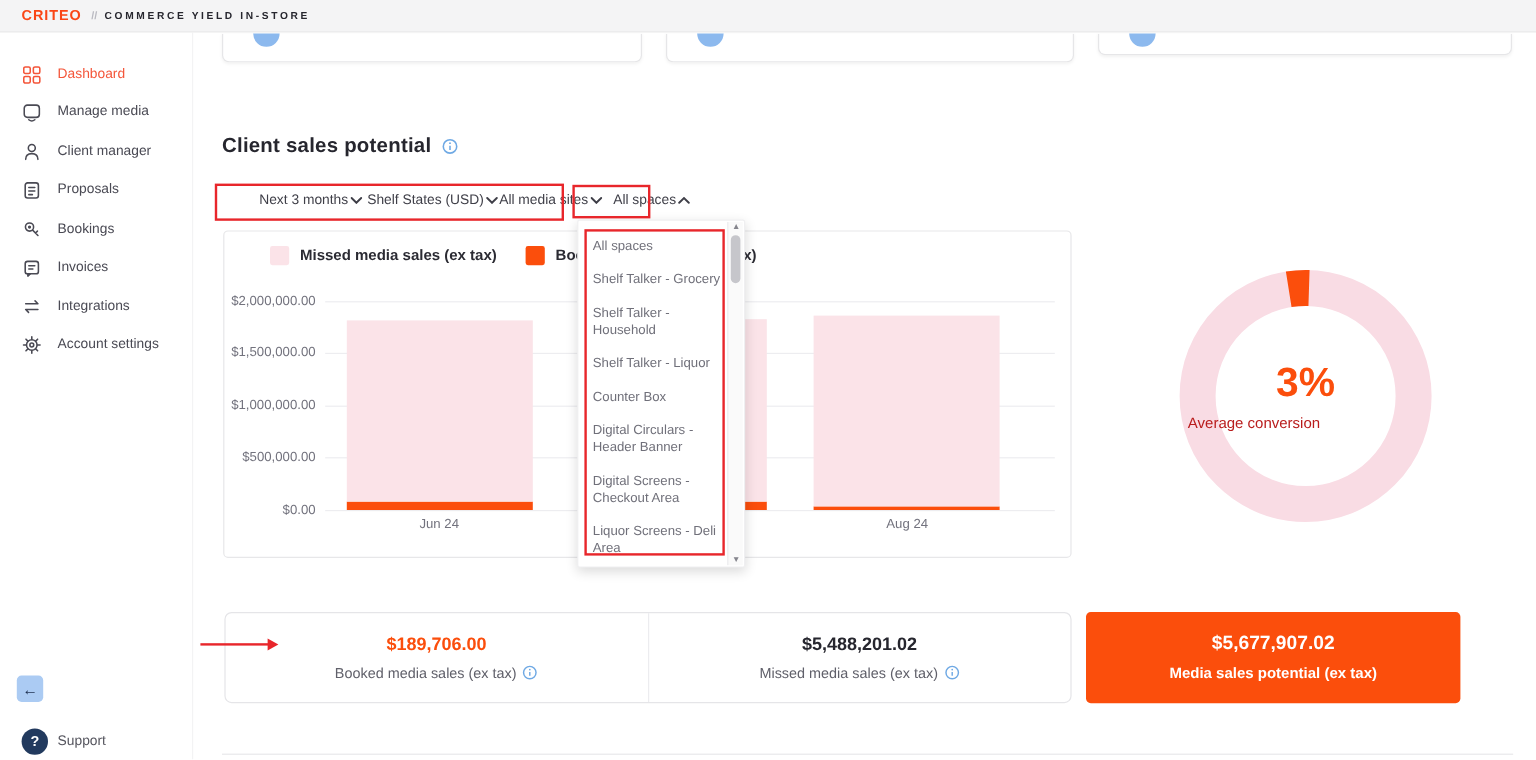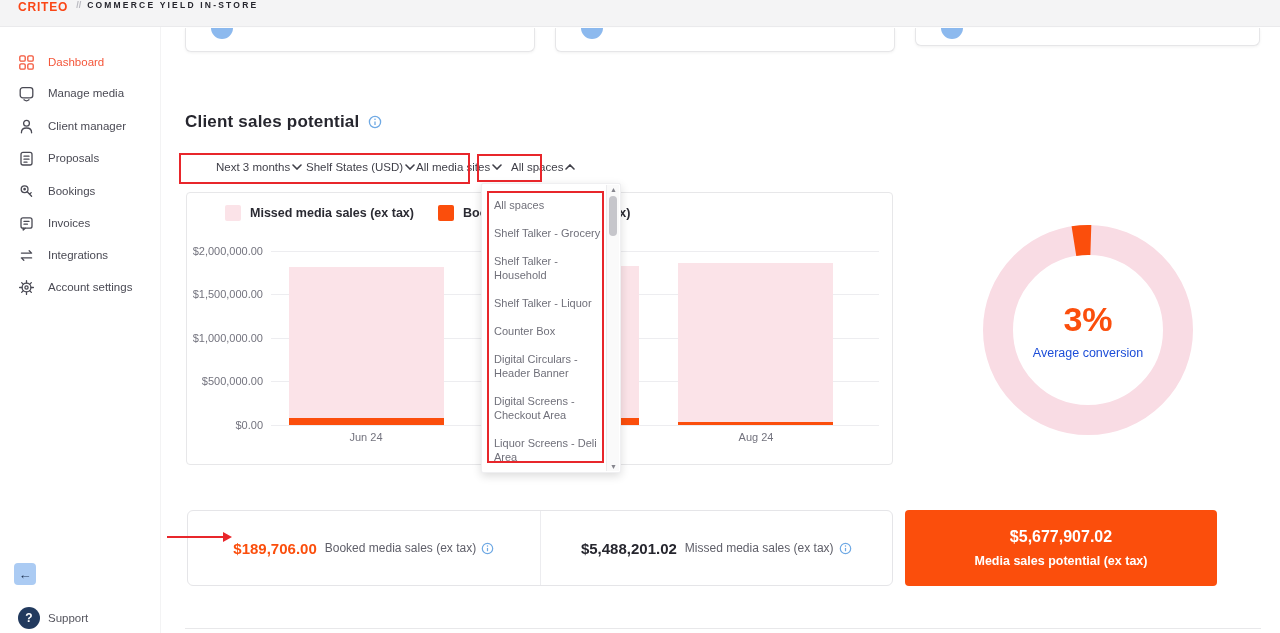--- a/index.html
+++ b/index.html
@@ -1,21 +1,21 @@
 <!DOCTYPE html>
 <html style="--brand-orange: #fa4616; --accent-orange: #fb4e0c; --bar-pink: #fbe3e8; --donut-pink: #f9dce4; --annotation-red: #e8262b; --info-blue: #6fa9e4; --support-navy: #223a5e; --back-button-blue: #abcbf3; --card-circle-blue: #8cb9ee; --sidebar-active-orange: #f4563a;"><head>
 <meta charset="utf-8">
 <style>
   * { margin:0; padding:0; box-sizing:border-box; }
   html,body { width:1280px; height:633px; }
   body { font-family:"Liberation Sans", sans-serif; background:#fff; position:relative; overflow:hidden; color:#26262e; }
   .stage { position:absolute; left:0; top:0; width:1280px; height:633px; }
 
   
-  .app-header { position:absolute; left:0; top:0; width:1280px; height:27px; background:#f4f4f5; border-bottom:1px solid #eaeaec; display:flex; align-items:flex-start; padding-left:18px; z-index:3; }
+  .app-header { position:absolute; left:0; top:0; width:1280px; height:27px; background:#f4f4f5; border-bottom:1px solid #eaeaec; display:flex; align-items:center; padding-left:18px; z-index:3; }
   .logo { font-weight:800; font-size:12px; letter-spacing:0.8px; color:var(--brand-orange,#fa4616); }
   .logo-sep { font-weight:700; font-size:9px; color:#b9b9c0; margin:0 6px 0 8px; }
   .app-title { font-weight:700; font-size:8.5px; letter-spacing:2.2px; color:#26262e; }
 
   
   .sidebar { position:absolute; left:0; top:27px; width:161px; height:606px; background:#fff; border-right:1px solid #f3f3f4; z-index:2; }
   .nav-item { position:absolute; left:18px; height:18px; display:flex; align-items:center; gap:13px; cursor:pointer; }
   .nav-item svg { flex:0 0 17px; }
   .nav-label { font-size:11.5px; color:#4a4a54; white-space:nowrap; }
   .nav-item.active .nav-label { color:var(--sidebar-active-orange,#f4563a); }
@@ -48,25 +48,25 @@
   .dropdown-panel { position:absolute; left:481px; top:183px; width:140px; height:290px; background:#fff; box-shadow:0 3px 10px rgba(0,0,0,0.14); border:1px solid #efeff1; border-radius:2px; z-index:5; overflow:hidden; }
   .opt-list { padding:7px 0 0 12px; }
   .opt { width:108px; padding:7px 0; font-size:11px; line-height:14px; color:#70707a; cursor:pointer; }
   .scrollbar { position:absolute; right:1px; top:1px; bottom:1px; width:13px; background:#fafafa; border-left:1px solid #ececee; }
   .scroll-thumb { position:absolute; left:2px; top:11px; width:8px; height:40px; background:#c6c6cb; border-radius:4px; cursor:pointer; }
   .scroll-arrow { position:absolute; left:0; width:13px; text-align:center; font-size:7px; color:#85858d; cursor:pointer; }
 
   
   .donut-wrap { position:absolute; left:978px; top:220px; width:220px; height:220px; }
   .donut-val { position:absolute; left:978px; top:300px; width:220px; text-align:center; font-size:34px; font-weight:800; color:var(--accent-orange,#fb4e0c); }
-  .donut-cap { position:absolute; left:978px; top:346px; width:220px; text-align:center; font-size:12.5px; color:#1d4ed8; }
+  .donut-cap { position:absolute; left:935px; top:346px; width:220px; text-align:center; font-size:12.5px; color:#b91c1c; }
 
   
   .stats-box { position:absolute; left:187px; top:510px; width:706px; height:76px; background:#fff; border:1px solid #e5e5e8; border-radius:6px; display:flex; }
-  .stat-cell { flex:1; display:flex; flex-direction:row; align-items:center; justify-content:center; gap:8px; }
+  .stat-cell { flex:1; display:flex; flex-direction:column; align-items:center; justify-content:center; gap:8px; }
   .stat-cell + .stat-cell { border-left:1px solid #ececef; }
   .stat-value { font-size:15px; font-weight:700; color:#26262e; }
   .stat-value.orange { color:var(--accent-orange,#fb4e0c); }
   .stat-label { display:flex; align-items:center; gap:5px; font-size:12px; color:#60606a; }
   .potential-card { position:absolute; left:905px; top:510px; width:312px; height:76px; background:var(--accent-orange,#fb4e0c); border-radius:4px; display:flex; flex-direction:column; align-items:center; justify-content:center; gap:8px; }
   .potential-value { font-size:16px; font-weight:800; color:#fff; }
   .potential-label { font-size:12.5px; font-weight:700; color:#fff; }
 
   .bottom-divider { position:absolute; left:185px; top:628px; width:1076px; height:1px; background:#e8e8ea; }
 

